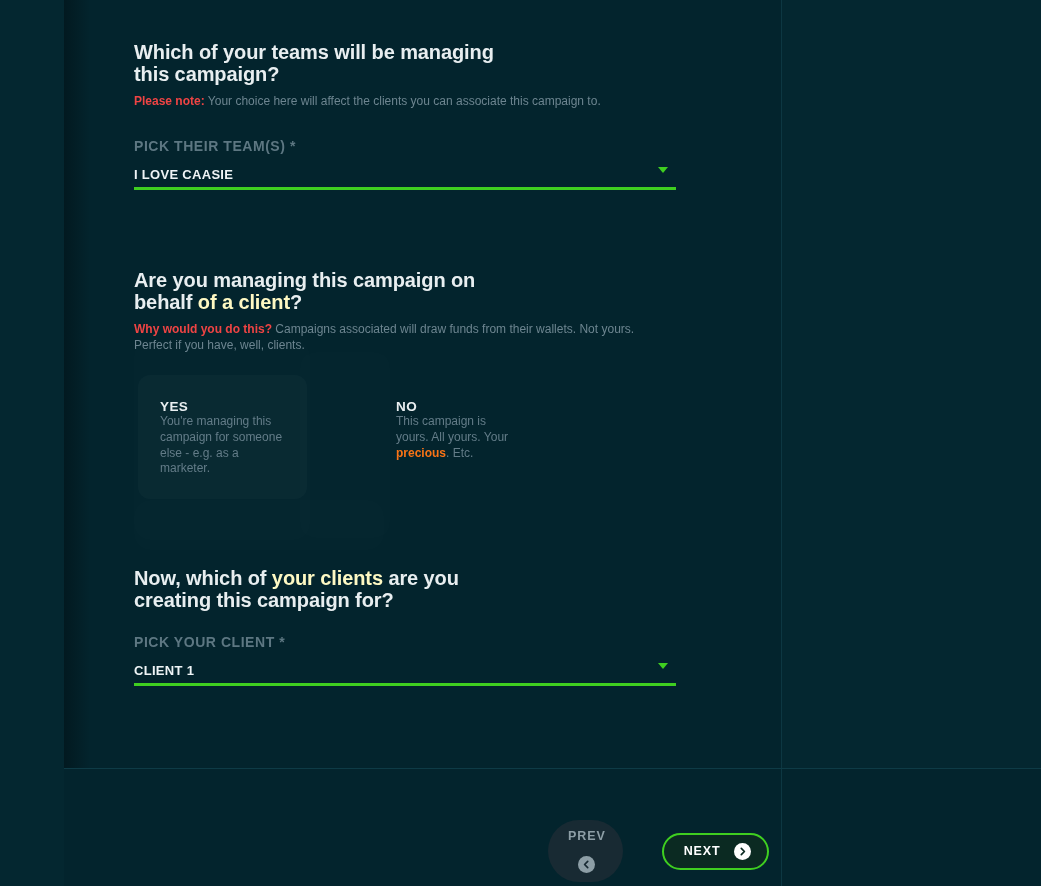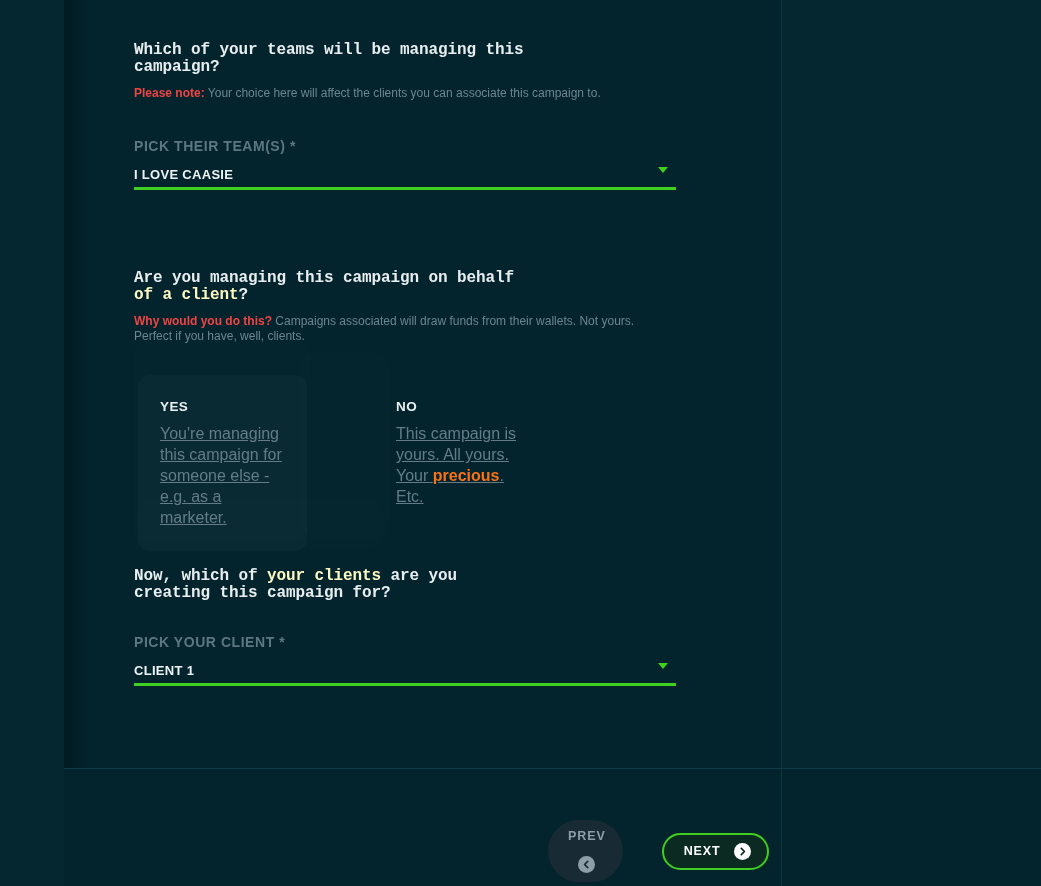--- a/index.html
+++ b/index.html
@@ -86,27 +86,26 @@
     top: 0;
     width: 560px;
   }
 
   .q-block { position: absolute; width: 556px; }
   .q-block.b1 { top: 42px; }
   .q-block.b2 { top: 270px; }
   .q-block.b3 { top: 568px; }
 
   h2.q-title {
-    font-size: 16px;
+    font-size: 20px;
     font-weight: bold;
     color: #e8eef0;
     letter-spacing: -0.1px;
     line-height: 1.08;
     width: 400px;
-    font-family: Liberation Mono, monospace;
   }
   h2.q-title .strong { font-weight: bold; color: #fef9c3; }
 
   p.q-sub {
     margin-top: 9px;
     font-size: 12px;
     line-height: 1.32;
     color: #6d8590;
     width: 525px;
   }
@@ -172,25 +171,23 @@
   .choice.yes { left: 0; background: rgba(255,255,255,.022); }
   .choice.no  { left: 236px; background: transparent; }
 
   .choice-title {
     font-size: 13.5px;
     font-weight: bold;
     letter-spacing: .4px;
     color: #e9eff1;
   }
   .choice-desc {
-    margin-top: 9px;
-    font-size: 16px;
+    font-size: 12px;
     line-height: 1.32;
     color: #637c88;
-    text-decoration: underline;
   }
   .choice-desc .em { font-weight: bold; color: #f97316; text-align: center; }
 
   
   .btns {
     position: absolute;
     left: 484px;
     top: 51px;
     display: flex;
     align-items: center;

